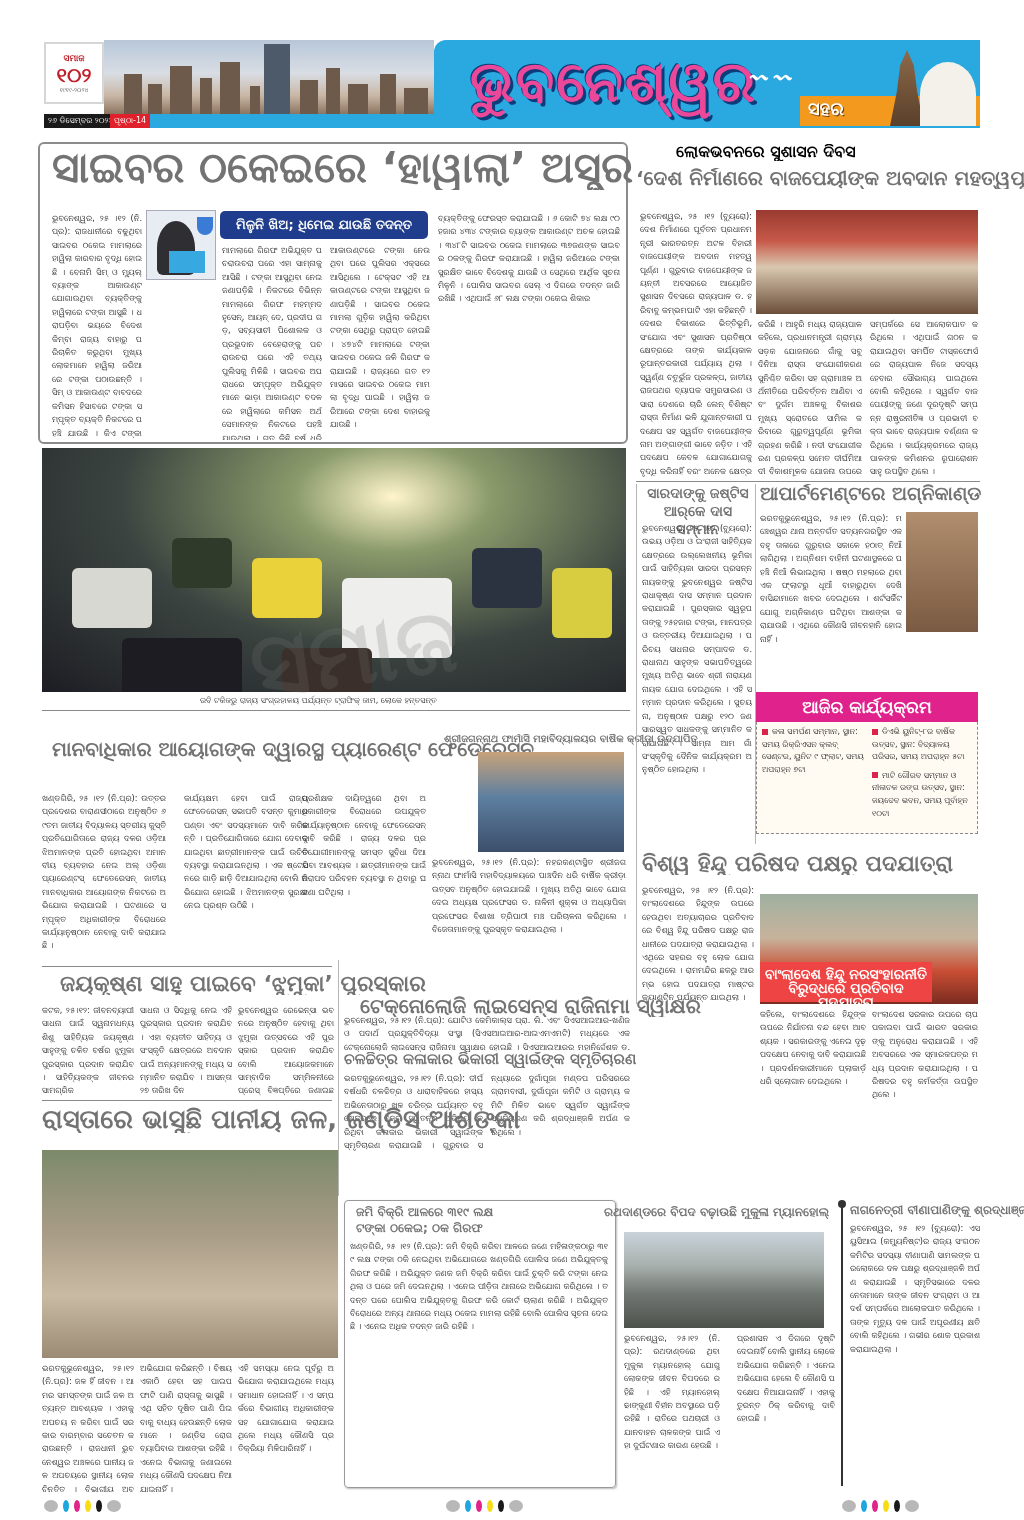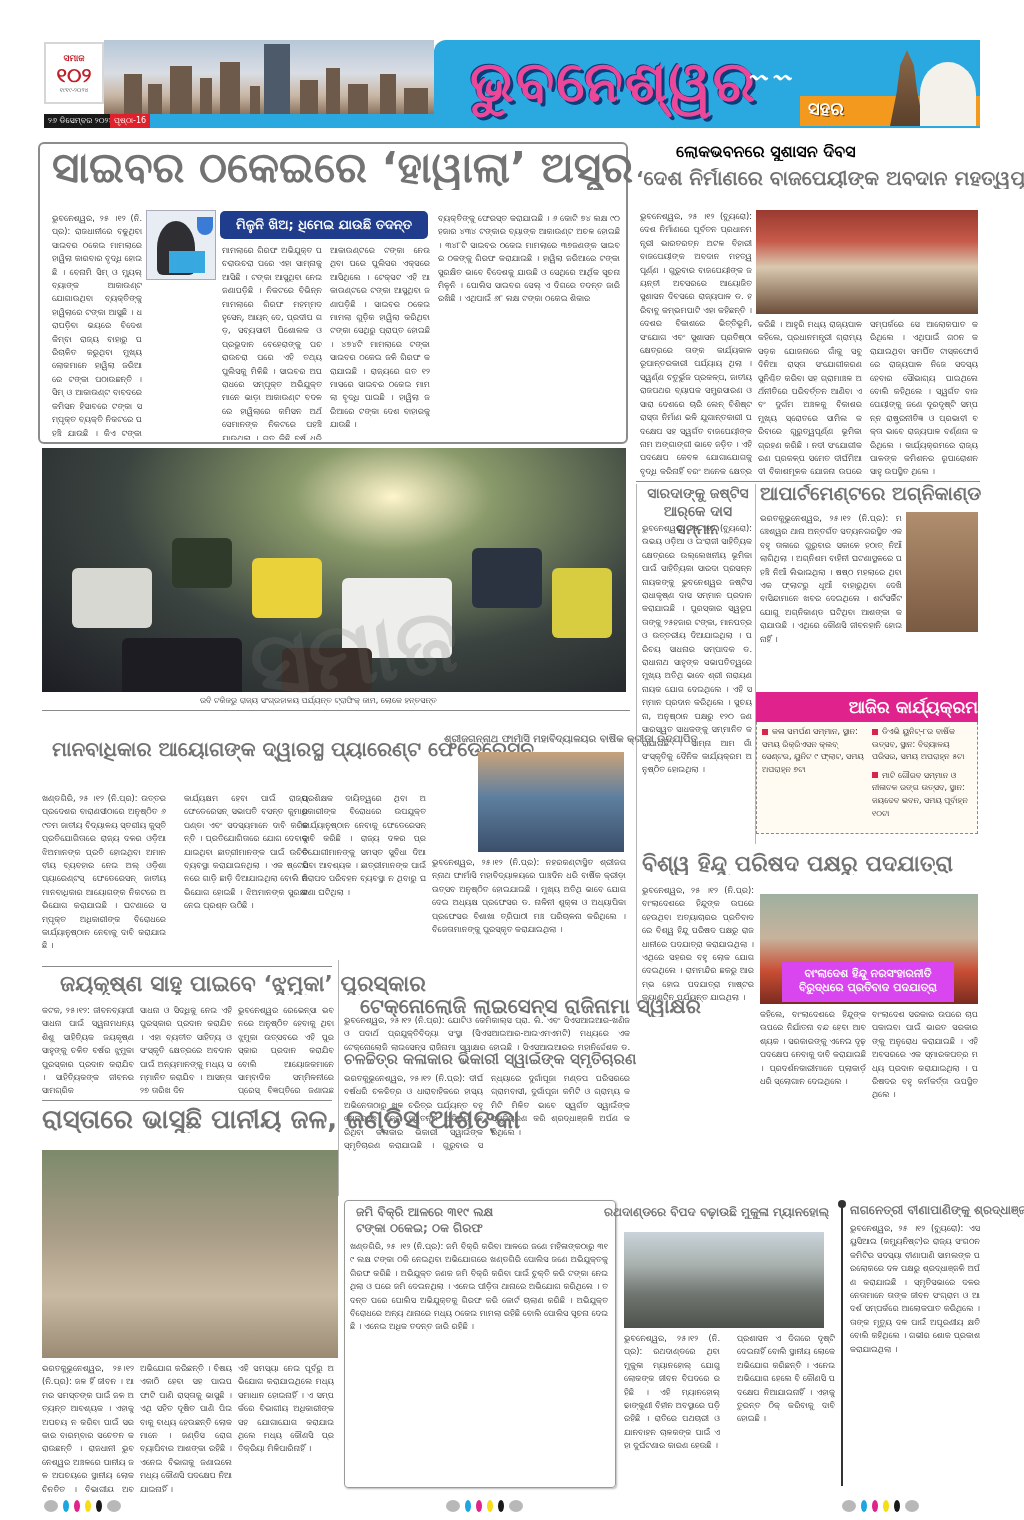--- a/index.html
+++ b/index.html
@@ -55,28 +55,28 @@
   #traffic-caption { left: 200px; top: 696px; font-size: 8px; color:#333; }
 
   #watermark { left: 250px; top: 600px; font-size: 90px; color: rgba(120,120,120,0.22); font-weight:bold; transform: rotate(-8deg); }
 
   
   #fire-headline { left: 760px; top: 484px; font-size: 19px; }
   #fire-photo { left: 906px; top: 512px; width: 72px; height: 120px; background: linear-gradient(#b08e6e,#7a5a42); }
   #sarada-headline { left: 644px; top: 484px; font-size: 14px; text-align:center; line-height: 18px; white-space:normal; width: 108px; }
 
   #karyakram-box { left: 756px; top: 692px; width: 222px; height: 142px; border: 1px dashed #888; background: #fffaf2; }
-  #karyakram-title { left: 756px; top: 692px; width: 222px; height: 30px; background:#e0228c; color:#fff; font-size: 17px; font-weight:bold; text-align:right; line-height:30px; }
+  #karyakram-title { left: 756px; top: 692px; width: 222px; height: 30px; background:#e0228c; color:#fff; font-size: 17px; font-weight:bold; text-align:center; line-height:30px; }
   .kk-item { font-size: 8px; line-height: 12.6px; color:#2a2a2a; }
   .kk-item .bullet { display:inline-block; width:6px; height:6px; background:#d9254b; margin-right:4px; vertical-align:middle; }
 
   #vhp-headline { left: 642px; top: 852px; font-size: 22px; }
   #vhp-photo { left: 760px; top: 894px; width: 218px; height: 110px;
     background: linear-gradient(180deg,#9fb0a0 0%,#c7b39c 40%,#c94e34 70%,#7a2b20 100%); }
-  #vhp-banner { left: 760px; top: 962px; width: 172px; height: 40px; background:#d946ef; color:#fff; font-size: 11px; font-weight: bold; line-height: 14px; text-align:center; padding-top: 5px; margin-left: 22px; }
+  #vhp-banner { left: 760px; top: 962px; width: 172px; height: 40px; background:#ef4444; color:#fff; font-size: 14px; font-weight: bold; line-height: 14px; text-align:center; padding-top: 5px; }
 
   #wrestle-headline { left: 52px; top: 736px; font-size: 20px; line-height: 26px; }
   #sports-headline { left: 444px; top: 734px; font-size: 10px; }
   #sports-photo { left: 478px; top: 752px; width: 146px; height: 100px;
     background: linear-gradient(180deg,#c7a27a 0%,#5e7fa0 45%,#3b4f6b 100%); }
 
   #jhumuka-headline { left: 60px; top: 972px; font-size: 22px; }
   #techno-headline { left: 360px; top: 996px; font-size: 20px; }
   #actor-headline { left: 344px; top: 1052px; font-size: 15px; }
   #water-headline { left: 42px; top: 1106px; font-size: 26px; }
@@ -114,21 +114,21 @@
   <div class="bld" style="left:276px;width:16px;height:40px;"></div>
   <div class="bld" style="left:300px;width:24px;height:26px;"></div>
 </div>
 <div class="abs" id="mh-logo">
   <span class="l1">ସମାଜ</span>
   <span class="l2">୧୦୨</span>
   <span class="l3">୧୯୧୯-୨୦୨୪</span>
 </div>
 <div class="abs" id="mh-strip"></div>
 <div class="abs" id="mh-date">୨୬ ଡିସେମ୍ବର ୨୦୨୪</div>
-<div class="abs" id="mh-page">ପୃଷ୍ଠା-16</div>
+<div class="abs" id="mh-page">ପୃଷ୍ଠା-14</div>
 <div class="abs" id="mh-blue"></div>
 <div class="abs" id="mh-title">ଭୁବନେଶ୍ୱର</div>
 <div class="abs" id="mh-birds">〰 〰</div>
 <div class="abs" id="mh-orange"></div>
 <div class="abs" id="mh-sahara">ସହର</div>
 <div class="abs" id="mh-temple"></div>
 <div class="abs" id="mh-stupa"></div>
 
 <div class="abs" id="lead-box"></div>
 <div class="abs headline" id="lead-headline">ସାଇବର ଠକେଇରେ ‘ହାୱାଲା’ ଅସ୍ତ୍ର</div>

